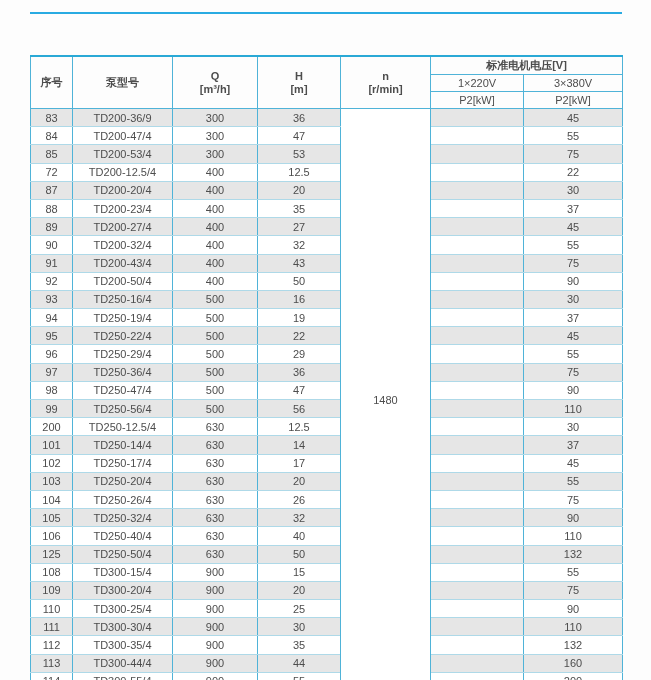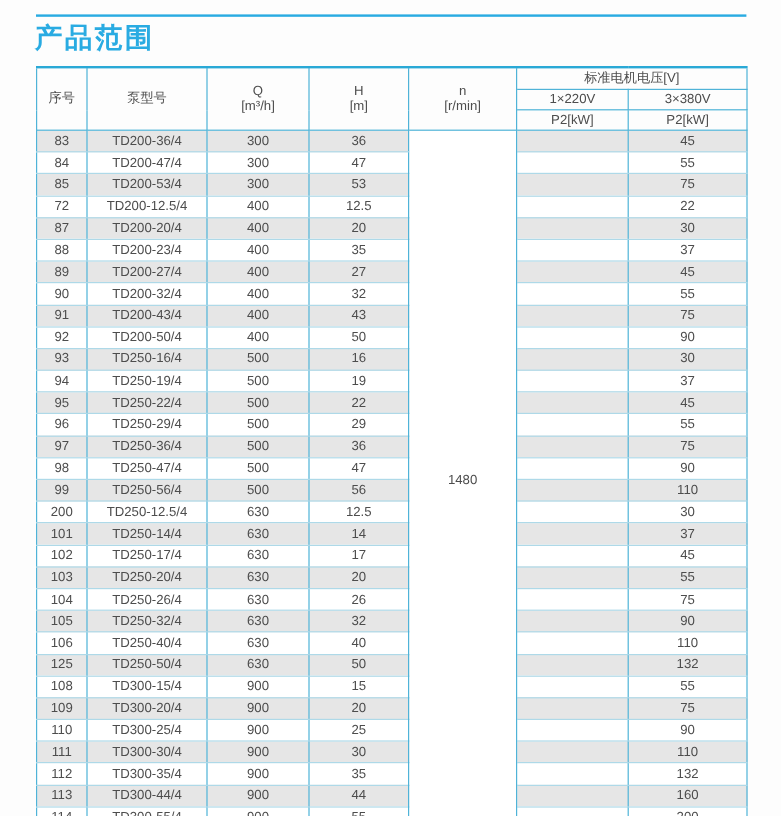--- a/index.html
+++ b/index.html
@@ -57,21 +57,21 @@
     text-align: center;
     vertical-align: middle;
     border-left: 1px solid #4fb3d8;
     border-right: 1px solid #4fb3d8;
     border-top: 1px solid #4fb3d8;
     border-bottom: 1px solid #4fb3d8;
     background: #fdfdfd;
     padding: 0;
     line-height: 13px;
   }
-  #product-table thead tr.h-row1 th { height: 17px; }
+  #product-table thead tr.h-row1 th { height: 17px; font-weight: bold; }
   #product-table thead tr.h-row2 th { height: 16px; margin-top: 32px; }
   #product-table thead tr.h-row3 th { height: 16px; }
 
   #product-table td {
     height: 17.2px;
     text-align: center;
     vertical-align: middle;
     padding: 0;
     border-left: 1px solid #4fb3d8;
     border-right: 1px solid #4fb3d8;
@@ -87,21 +87,20 @@
     border-bottom: none;
     font-size: 11px;
   }
   .unit-line { line-height: 13px; }
 </style>
 </head>
 <body>
 
 <div id="page">
   <div id="top-rule"></div>
-  <div id="page-title">产品范围</div>
   <div id="continuation-note">续表 1</div>
 
   <table id="product-table">
     <colgroup>
       <col class="c-serial">
         <col class="c-model">
         <col class="c-q">
         <col class="c-h">
       <col class="c-n">
         <col class="c-v220">
@@ -130,21 +129,21 @@
         <th>3×380V</th>
       </tr>
       <tr class="h-row3">
         <th>P2[kW]</th>
         <th>P2[kW]</th>
       </tr>
     </thead>
     <tbody>
         <tr>
       <td>83</td>
-      <td>TD200-36/4</td>
+      <td>TD200-36/9</td>
       <td>300</td>
       <td>36</td>
       <td rowspan="32" class="n-cell">1480</td>
           <td></td>
       <td>45</td>
     </tr>
         <tr>
       <td>84</td>
       <td>TD200-47/4</td>
       <td>300</td>

